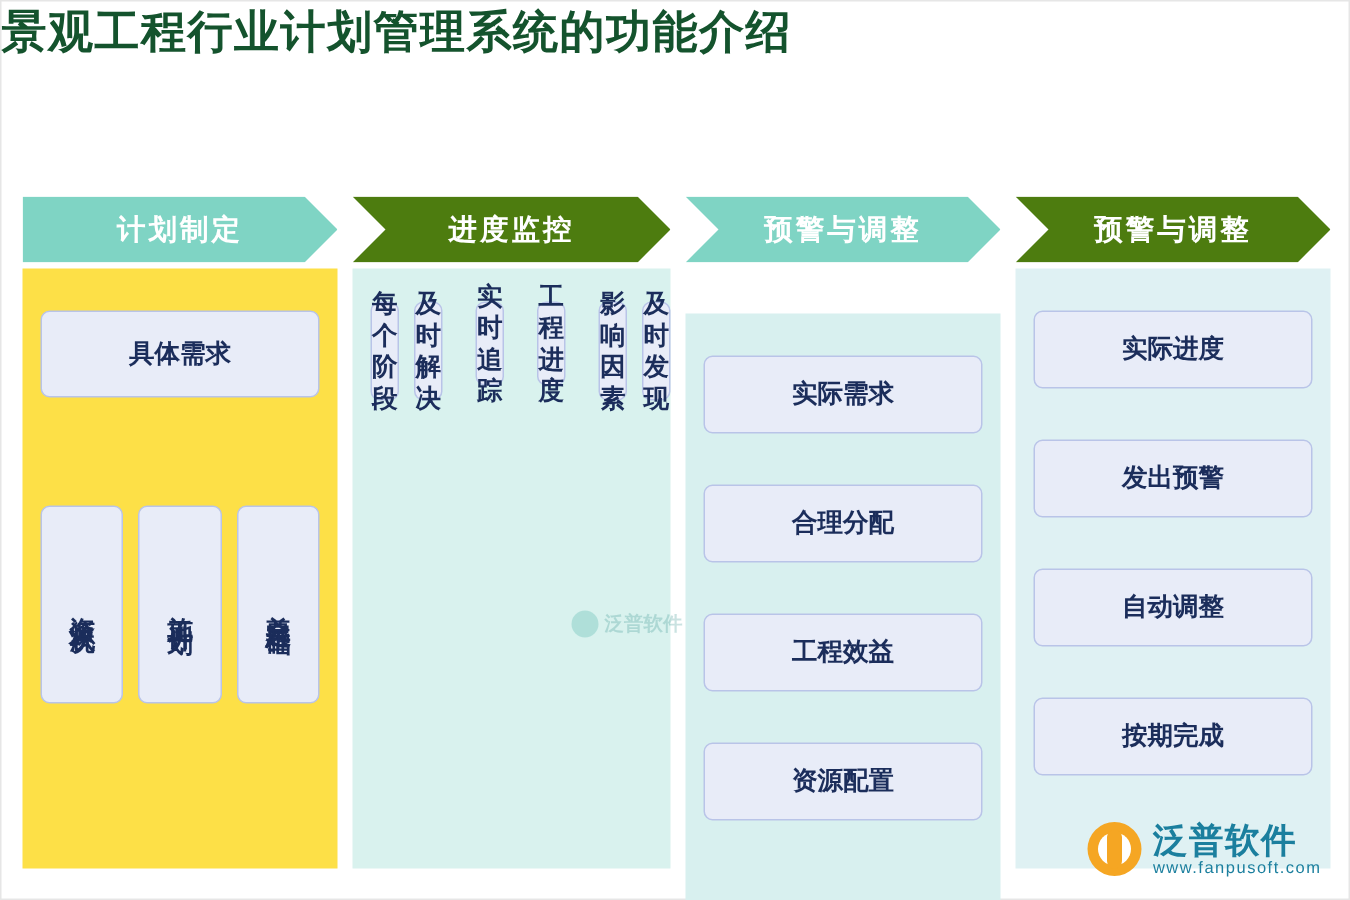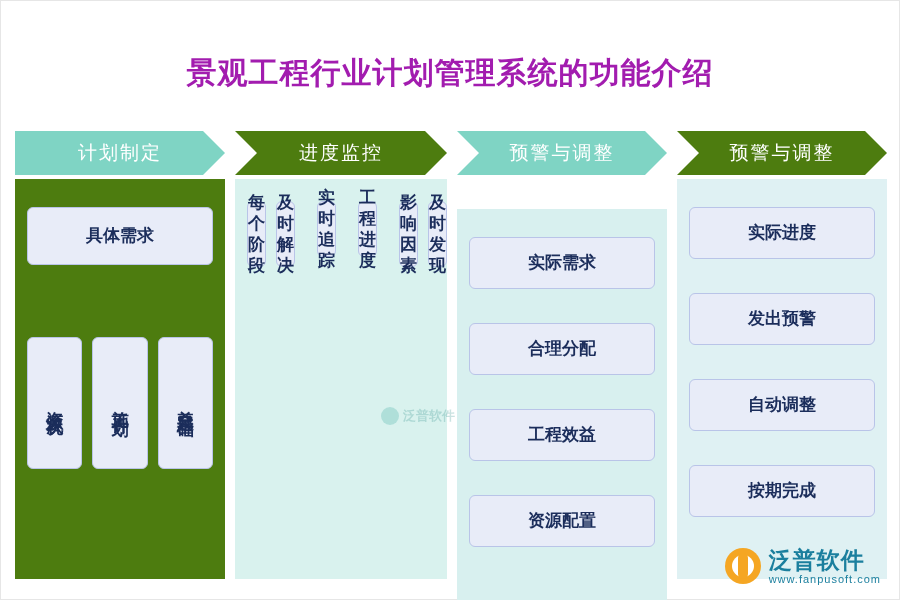--- a/index.html
+++ b/index.html
@@ -15,26 +15,24 @@
     position: relative;
   }
   .page {
     position: relative;
     width: 900px;
     height: 600px;
     box-sizing: border-box;
     border: 1px solid #e6e6e6;
   }
   .title {
-    text-align: center;
     font-size: 30px;
     font-weight: bold;
-    color: #a21caf;
+    color: #14532d;
     letter-spacing: 1px;
-    padding-top: 52px;
     margin: 0;
   }
   .columns {
     position: absolute;
     top: 130px;
     left: 14px;
     width: 872px;
     display: flex;
     gap: 10px;
   }
@@ -44,40 +42,40 @@
   }
   
   .banner {
     height: 44px;
     position: relative;
     display: flex;
     align-items: center;
     justify-content: center;
     color: #ffffff;
     font-size: 19px;
-    font-weight: normal;
+    font-weight: bold;
     letter-spacing: 2px;
     clip-path: polygon(0 0, calc(100% - 22px) 0, 100% 50%, calc(100% - 22px) 100%, 0 100%, 0 100%);
   }
   .col:first-child .banner {
     clip-path: polygon(0 0, calc(100% - 22px) 0, 100% 50%, calc(100% - 22px) 100%, 0 100%, 0 100%);
   }
   .banner.notch {
     clip-path: polygon(0 0, calc(100% - 22px) 0, 100% 50%, calc(100% - 22px) 100%, 0 100%, 22px 50%);
   }
   .banner-teal { background: #7fd4c4; }
   .banner-orange { background: #4d7c0f; }
 
   .body-box {
     margin-top: 4px;
     min-height: 400px;
     padding: 14px 12px;
     box-sizing: border-box;
   }
-  .body-green { background: #4d7c0f; }
+  .body-green { background: #fde047; }
   .body-mint { background: #d9f2ee; }
   .body-aqua { background: #d8f0ef; margin-top: 34px; }
   .body-ice  { background: #dff1f3; }
 
   .cell {
     background: #e8ecf8;
     border: 1px solid #b9c4e8;
     border-radius: 6px;
     color: #1b2d5b;
     font-size: 17px;

